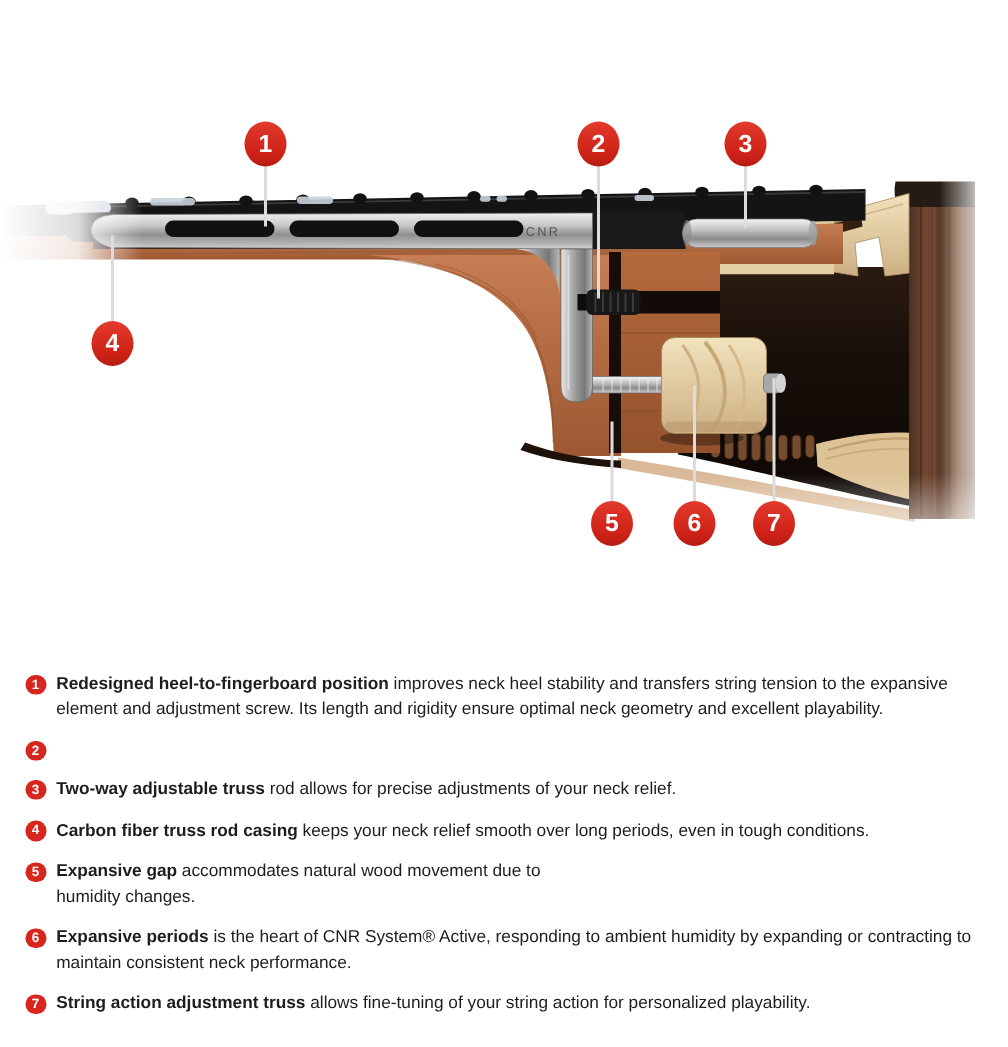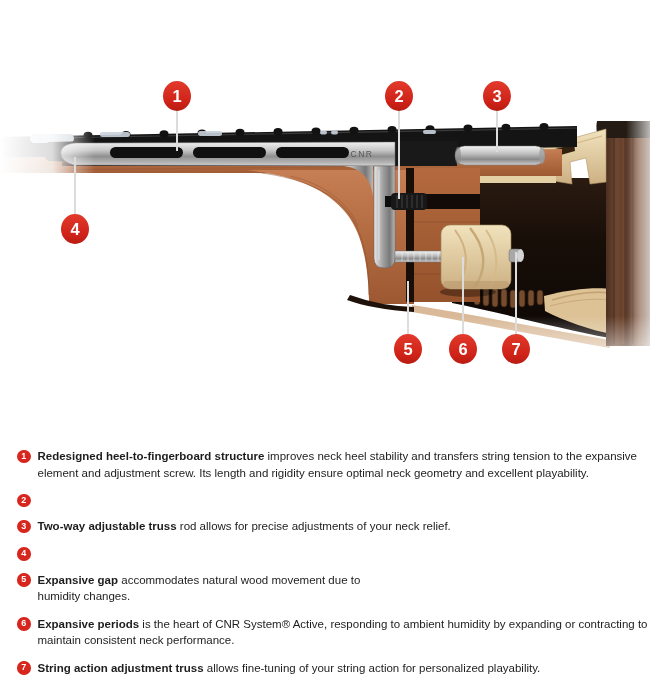--- a/index.html
+++ b/index.html
@@ -263,31 +263,32 @@
         <div class="leader" style="left: 462.3px; top: 257px; height: 77px; background: rgb(220, 220, 220);"></div>
         <div class="callout" style="left: 463px; top: 349px;">6</div>
         <div class="leader" style="left: 515.3px; top: 252px; height: 82px; background: rgb(220, 220, 220);"></div>
         <div class="callout" style="left: 516px; top: 349px;">7</div>
       </div>
   </div>
 
   <div class="legend" id="legend">
       <div class="legend-item">
         <span class="bullet" style="background: rgb(215, 38, 29);">1</span>
-        <div class="txt"><b>Redesigned heel-to-fingerboard structure</b> improves neck heel stability and transfers string tension to the expansive element and adjustment screw. Its length and rigidity ensure optimal neck geometry and excellent playability.</div>
+        <div class="txt"><b>Redesigned heel-to-fingerboard position</b> improves neck heel stability and transfers string tension to the expansive element and adjustment screw. Its length and rigidity ensure optimal neck geometry and excellent playability.</div>
       </div>
       <div class="legend-item">
         <span class="bullet" style="background: rgb(215, 38, 29);">2</span>
       </div>
       <div class="legend-item">
         <span class="bullet" style="background: rgb(215, 38, 29);">3</span>
         <div class="txt"><b>Two-way adjustable truss</b> rod allows for precise adjustments of your neck relief.</div>
       </div>
       <div class="legend-item">
         <span class="bullet" style="background: rgb(215, 38, 29);">4</span>
+        <div class="txt"><b>Carbon fiber truss rod casing</b> keeps your neck relief smooth over long periods, even in tough conditions.</div>
       </div>
       <div class="legend-item narrow">
         <span class="bullet" style="background: rgb(215, 38, 29);">5</span>
         <div class="txt"><b>Expansive gap</b> accommodates natural wood movement due to humidity changes.</div>
       </div>
       <div class="legend-item">
         <span class="bullet" style="background: rgb(215, 38, 29);">6</span>
         <div class="txt"><b>Expansive periods</b> is the heart of CNR System® Active, responding to ambient humidity by expanding or contracting to maintain consistent neck performance.</div>
       </div>
       <div class="legend-item">

